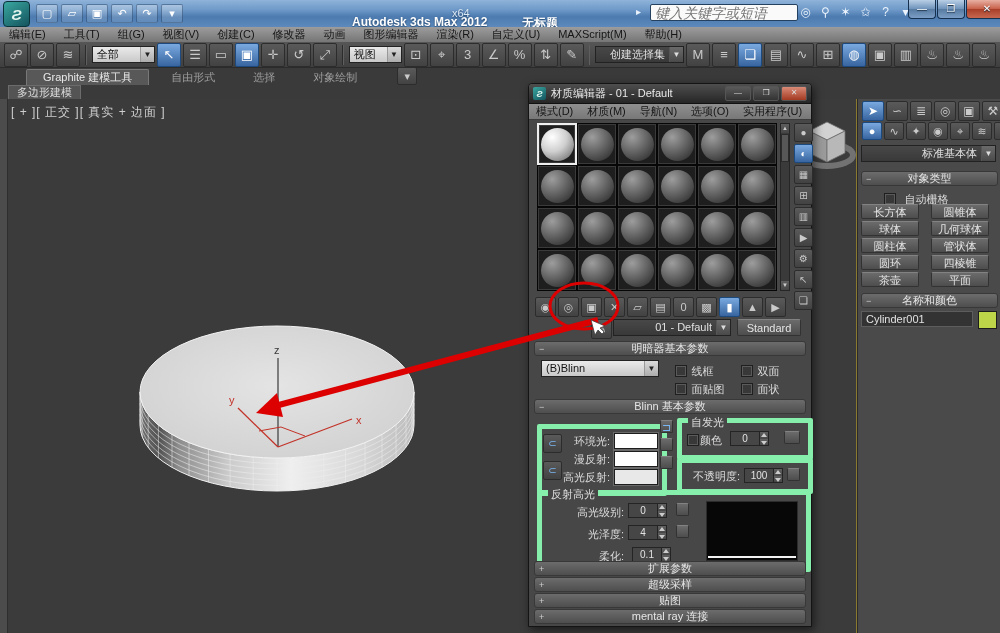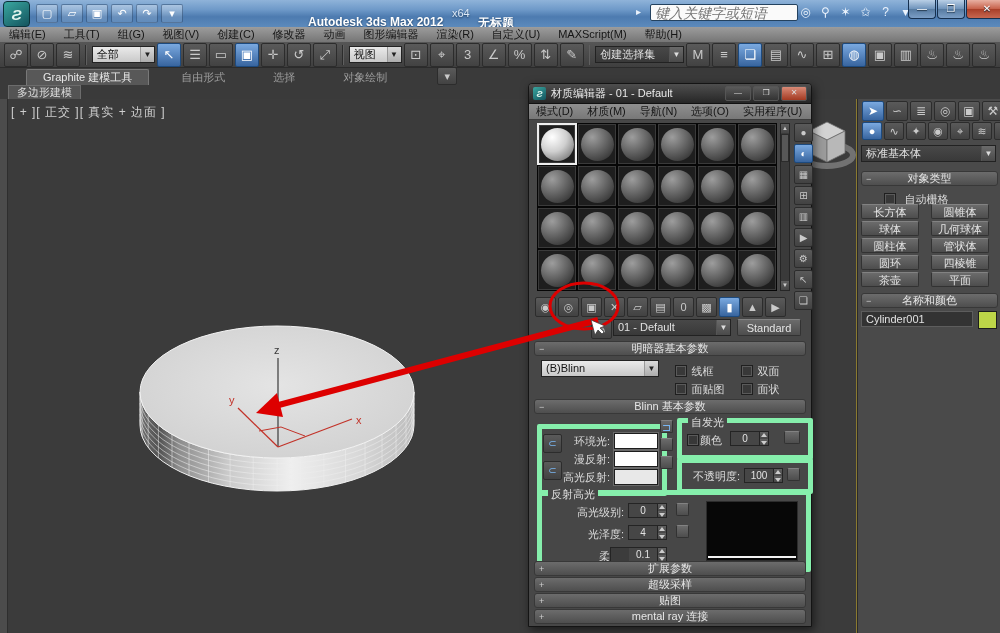--- a/index.html
+++ b/index.html
@@ -9,21 +9,21 @@
 
   
   .titlebar{left:0;top:0;width:1000px;height:27px;
     background:linear-gradient(180deg,#8fb3d9 0%,#6f9ac9 35%,#4d7bb0 62%,#5c8abc 100%);
     border-bottom:1px solid #2c4f79;}
   .maxlogo{left:3px;top:1px;width:25px;height:24px;border-radius:4px;
     background:linear-gradient(145deg,#3aa7a0,#13545e);border:1px solid #0b333b;
     color:#e3f6ef;font-weight:bold;font-style:italic;font-size:15px;
     display:flex;align-items:center;justify-content:center;}
   .qat{left:36px;top:4px;display:flex;gap:3px;}
-  .apptitle{top:15px;font-size:12px;color:#fff;font-weight:bold;text-shadow:0 1px 2px #1c3a5c;}
+  .apptitle{top:15px;font-size:12px;color:#fff;font-weight:bold;text-shadow:0 1px 2px #1c3a5c;margin-left:44px;}
   .edition{top:7px;font-size:11px;color:#dce9f7;text-shadow:0 1px 2px #1c3a5c;}
   .searchprev{left:636px;top:6px;color:#eaf2fc;font-size:10px;}
   .search-input{left:650px;top:4px;width:138px;height:15px;border:1px solid #24425f;border-radius:2px;
     background:#fafafa;font-size:14px;font-style:italic;color:#555;padding:0 4px;font-family:inherit;}
   .infocenter{left:798px;top:4px;display:flex;gap:5px;align-items:center;}
   .winctl{left:908px;top:0;display:flex;gap:1px;}
   .winbtn{width:26px;height:18px;border:1px solid #16304f;border-top:none;border-radius:0 0 4px 4px;
     background:linear-gradient(#b9cfe6,#6d92ba 50%,#55799f 50%,#7b9ec6);
     color:#fff;font-size:10px;line-height:17px;text-align:center;text-shadow:0 1px 1px #123;}
   .winbtn.close{width:40px;background:linear-gradient(#e8b0a2,#c65f48 50%,#a83e28 50%,#c76750);}
@@ -49,25 +49,25 @@
     background:linear-gradient(rgba(255,255,255,.35),rgba(255,255,255,.08));}
   .ic{width:15px;height:16px;font-size:12px;background:none;border:none;color:#eaf2fc;}
   .ticon.active{background:linear-gradient(#7aa9e0,#38659f);border-color:#1d4a7e;color:#fff;}
 
   .combo{display:flex;align-items:stretch;border:1px solid #222;font-size:11px;height:17px;box-sizing:border-box;}
   .combo .cval{flex:1;padding:0 4px;line-height:15px;white-space:nowrap;overflow:hidden;}
   .combo .carr{width:13px;display:flex;align-items:center;justify-content:center;font-size:8px;
     border-left:1px solid #555;background:linear-gradient(#6a6a6a,#4a4a4a);color:#ddd;}
   .combo.light{background:linear-gradient(#eaeaea,#c9c9c9);color:#141414;}
   .combo.light .carr{background:linear-gradient(#dadada,#adadad);color:#222;border-left-color:#999;}
-  .combo.dark{background:linear-gradient(#484848,#393939);color:#e0e0e0;}
+  .combo.dark{background:linear-gradient(#484848,#393939);color:#e0e0e0;text-align:right;}
   .combo.absc{position:absolute;}
 
   
-  .ribbontabs{left:0;top:68px;width:1000px;height:17px;background:#3a3a3a;display:flex;align-items:flex-end;gap:16px;padding-left:26px;box-sizing:border-box;}
+  .ribbontabs{left:0;top:68px;width:1000px;height:17px;background:#3a3a3a;display:flex;align-items:flex-end;gap:6px;padding-left:26px;box-sizing:border-box;}
   .rtab{font-size:11px;color:#9d9d9d;padding:1px 16px;line-height:13px;}
   .rtab.active{background:#585858;border:1px solid #787878;border-bottom:none;color:#e8e8e8;border-radius:2px 2px 0 0;}
   .ribbonsub{left:0;top:85px;width:1000px;height:14px;background:#3a3a3a;border-bottom:1px solid #8a7a30;}
   .subtab{position:absolute;left:8px;top:0;font-size:11px;color:#ddd;background:#545454;border:1px solid #6c6c6c;border-bottom:none;padding:0 8px;line-height:13px;}
 
   
   .viewport{left:0;top:99px;width:856px;height:534px;background:#3b3b3b;border-right:1px solid #8a7a30;box-sizing:content-box;}
   .vpstrip{left:0;top:99px;width:7px;height:534px;background:#4c4c4c;border-right:1px solid #2e2e2e;}
   .vplabel{left:11px;top:5px;font-size:12px;color:#cfcfcf;letter-spacing:1px;}
 
@@ -558,21 +558,21 @@
         <span class="lbl abs" style="left:16px;top:32px;width:66px;text-align:right;">光泽度:</span>
         <span class="spin" style="left:86px;top:30px;">
           <span class="spinv">4</span>
           <span class="spinb">
               <i class="up"></i>
               <i class="dn"></i>
             </span>
         </span>
         <span class="btn3d mapbtn" style="left:134px;top:30px;"></span>
         <span class="lbl abs" style="left:16px;top:54px;width:66px;text-align:right;">柔化:</span>
-        <span class="spin" style="left:68px;top:52px;padding-left:18px;">
+        <span class="spin" style="left:90px;top:52px;">
           <span class="spinv">0.1</span>
           <span class="spinb">
               <i class="up"></i>
               <i class="dn"></i>
             </span>
         </span>
         <div class="preview">
             <div class="pline"></div>
           </div>
       </div>

